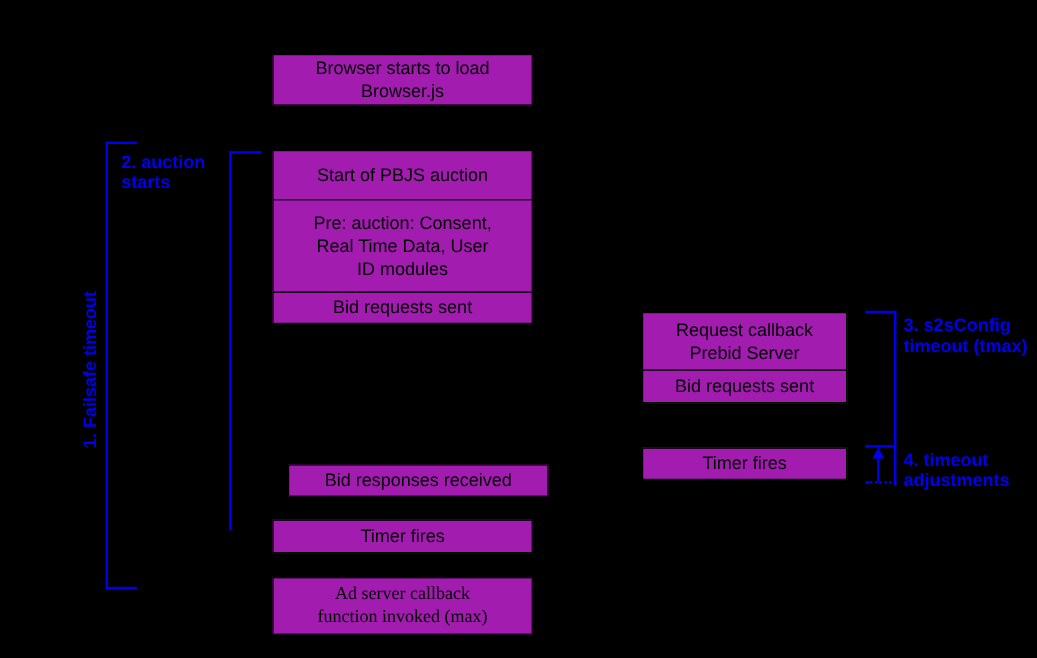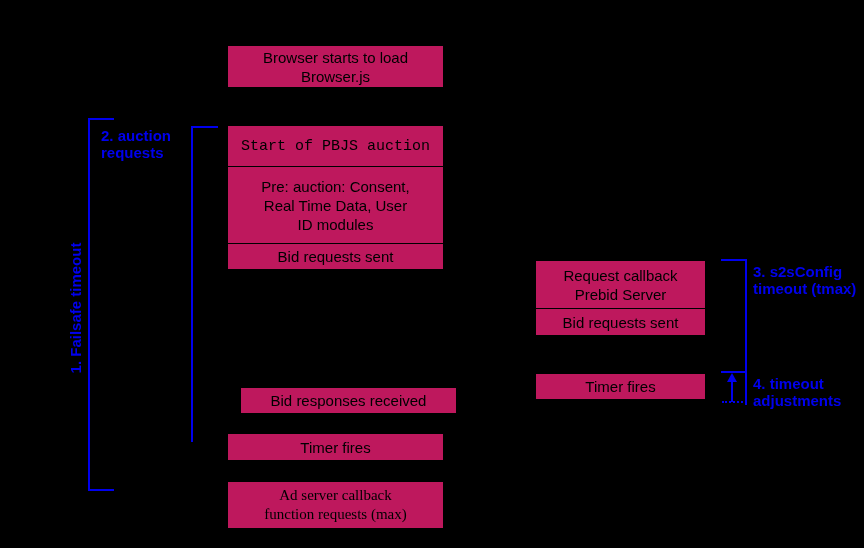--- a/index.html
+++ b/index.html
@@ -8,37 +8,37 @@
     background:#000000;
     position:relative;
     font-family:"Liberation Sans", sans-serif;
     overflow:hidden;
   }
   .stage{position:absolute;left:0;top:0;width:864px;height:548px;}
 
   
   .box{
     position:absolute;
-    background:#be185d;
+    background:#a21caf;
     border:1px solid #000000;
     color:#000000;
     font-size:15px;
     line-height:19px;
     display:flex;
     flex-direction:column;
     justify-content:center;
     align-items:center;
     text-align:center;
     box-sizing:border-box;
   }
   .box .ln{display:block;white-space:nowrap;}
 
   
   .b-browser       {left:227px;top:45px; width:217px;height:43px;}
-  .b-start-auction {left:227px;top:125px;width:217px;height:42px;font-family:Liberation Mono, monospace;}
+  .b-start-auction {left:227px;top:125px;width:217px;height:42px;}
   .b-pre-auction   {left:227px;top:166px;width:217px;height:78px;}
   .b-bid-requests  {left:227px;top:243px;width:217px;height:27px;}
   .b-bid-responses {left:240px;top:387px;width:217px;height:27px;}
   .b-timer-left    {left:227px;top:433px;width:217px;height:28px;}
   .b-ad-server     {left:227px;top:481px;width:217px;height:48px;font-family:Liberation Serif, serif;}
 
   
   .b-request-reaches {left:535px;top:260px;width:171px;height:49px;}
   .b-bid-req-server  {left:535px;top:308px;width:171px;height:28px;}
   .b-timer-server    {left:535px;top:373px;width:171px;height:27px;}
@@ -109,21 +109,21 @@
   <div class="box b-bid-responses">
     <span class="ln">Bid responses received</span>
   </div>
 
   <div class="box b-timer-left">
     <span class="ln">Timer fires</span>
   </div>
 
   <div class="box b-ad-server">
     <span class="ln">Ad server callback</span>
-    <span class="ln">function requests (max)</span>
+    <span class="ln">function invoked (max)</span>
   </div>
 
   <div class="box b-request-reaches">
     <span class="ln">Request callback</span>
     <span class="ln">Prebid Server</span>
   </div>
 
   <div class="box b-bid-req-server">
     <span class="ln">Bid requests sent</span>
   </div>
@@ -143,21 +143,21 @@
   <div class="bl r-tick-t"></div>
   <div class="bl r-tick-m"></div>
   <div class="r-dotted"></div>
   <div class="bl arrow-stem"></div>
   <div class="arrow-head"></div>
 
   <div class="blabel lab-failsafe">1. Failsafe timeout</div>
 
   <div class="blabel lab-auction">
     <div>2. auction</div>
-    <div>requests</div>
+    <div>starts</div>
   </div>
 
   <div class="blabel lab-s2s">
     <div>3. s2sConfig</div>
     <div>timeout (tmax)</div>
   </div>
 
   <div class="blabel lab-adjust">
     <div>4. timeout</div>
     <div>adjustments</div>

